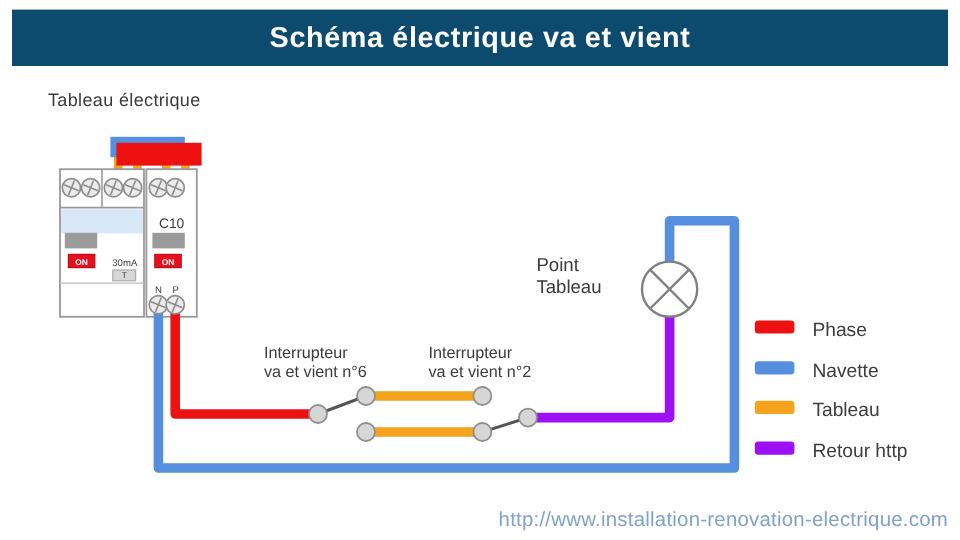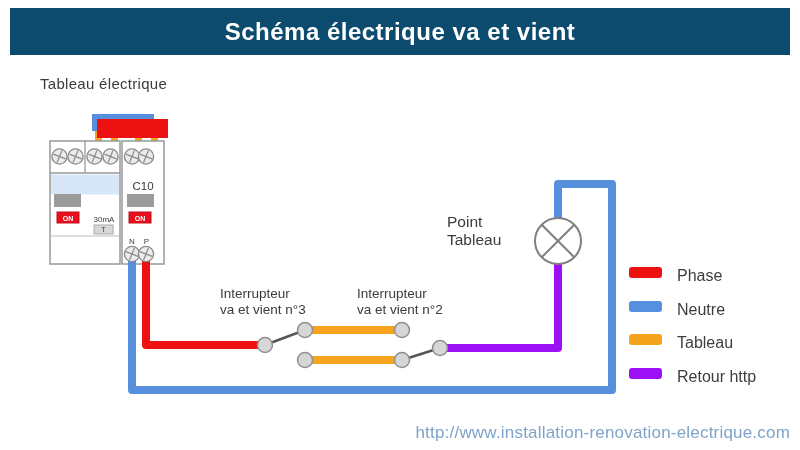--- a/index.html
+++ b/index.html
@@ -110,41 +110,41 @@
       <circle cx="558" cy="241" r="23" fill="#ffffff" stroke="#808080" stroke-width="2"></circle>
       <line x1="541.7" y1="224.7" x2="574.3" y2="257.3" stroke="#808080" stroke-width="2"></line>
       <line x1="574.3" y1="224.7" x2="541.7" y2="257.3" stroke="#808080" stroke-width="2"></line>
     </g>
   </svg>
 
   <div class="lbl lbl-tableau">Tableau électrique</div>
 
   <div class="lbl lbl-switch lbl-sw1">
     <div>Interrupteur</div>
-    <div>va et vient n°3</div>
+    <div>va et vient n°6</div>
   </div>
 
   <div class="lbl lbl-switch lbl-sw2">
     <div>Interrupteur</div>
     <div>va et vient n°2</div>
   </div>
 
   <div class="lbl lbl-lamp">
     <div>Point</div>
     <div>Tableau</div>
   </div>
 
   <div class="legend">
     <div class="legend-row">
       <div class="legend-swatch" style="background: rgb(238, 17, 17);"></div>
       <div class="legend-label">Phase</div>
     </div>
     <div class="legend-row">
       <div class="legend-swatch" style="background: rgb(86, 143, 221);"></div>
-      <div class="legend-label">Neutre</div>
+      <div class="legend-label">Navette</div>
     </div>
     <div class="legend-row">
       <div class="legend-swatch" style="background: rgb(245, 162, 29);"></div>
       <div class="legend-label">Tableau</div>
     </div>
     <div class="legend-row">
       <div class="legend-swatch" style="background: rgb(156, 16, 245);"></div>
       <div class="legend-label">Retour http</div>
     </div>
   </div>

